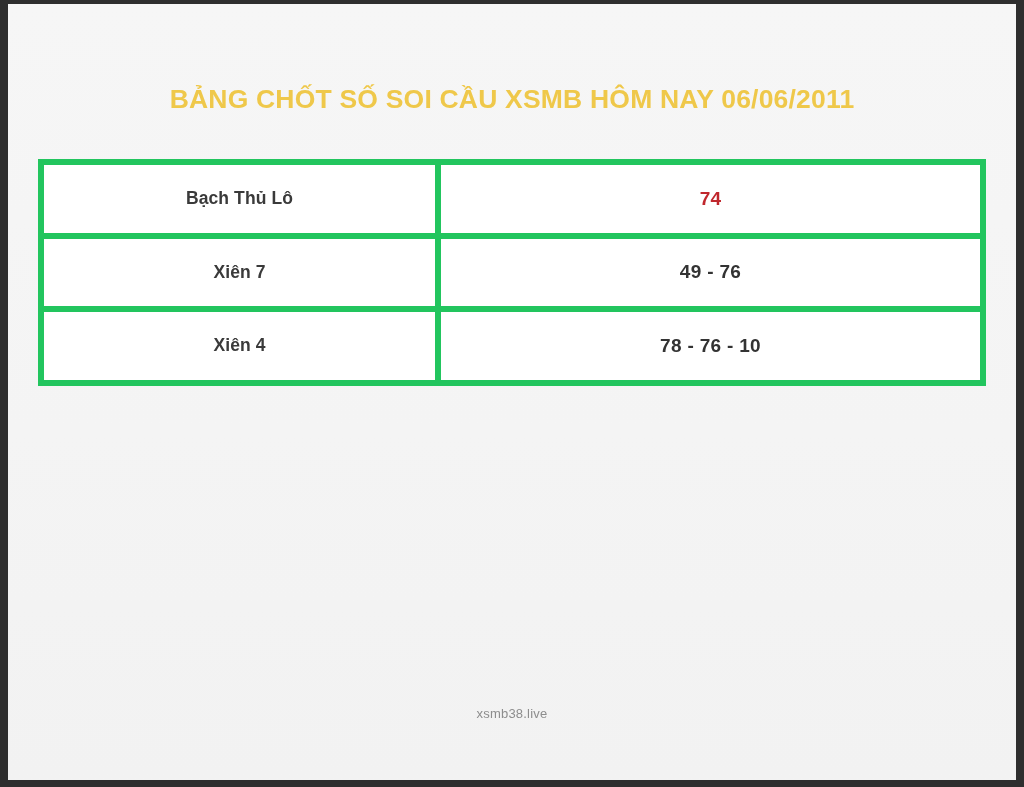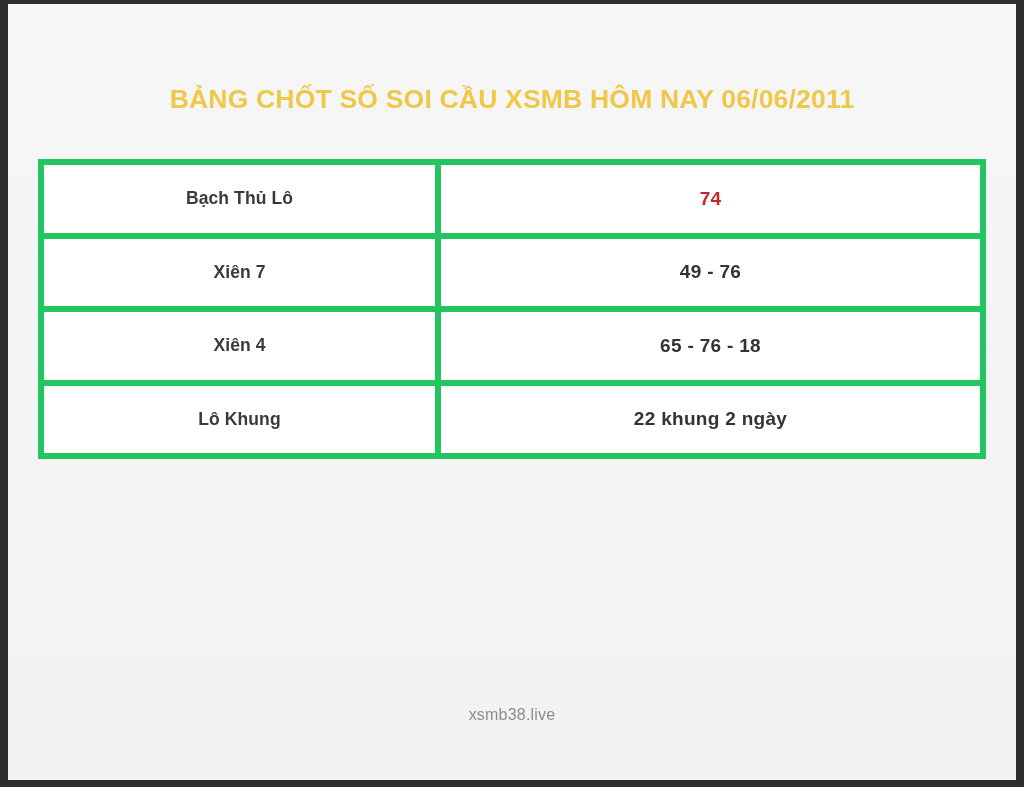--- a/index.html
+++ b/index.html
@@ -91,21 +91,21 @@
     color: #c0272d;
   }
 
   #footer {
     position: absolute;
     left: 0;
     top: 702px;
     width: 1008px;
     text-align: center;
     color: #8d8d8d;
-    font-size: 16px;
+    font-size: 13px;
     font-weight: normal;
     letter-spacing: 0.2px;
   }
 </style>
 </head>
 <body>
 
 <div id="frame">
   <div id="canvas">
 
@@ -116,25 +116,21 @@
         <tr>
           <td class="label-cell">Bạch Thủ Lô</td>
           <td class="value-cell red">74</td>
         </tr>
         <tr>
           <td class="label-cell">Xiên 7</td>
           <td class="value-cell">49 - 76</td>
         </tr>
         <tr>
           <td class="label-cell">Xiên 4</td>
-          <td class="value-cell">65 - 76 - 18</td>
-        </tr>
-        <tr>
-          <td class="label-cell">Lô Khung</td>
-          <td class="value-cell">22 khung 2 ngày</td>
+          <td class="value-cell">78 - 76 - 10</td>
         </tr>
       </tbody>
     </table>
 
     <div id="footer">xsmb38.live</div>
 
   </div>
 </div>
 
 </body></html>

